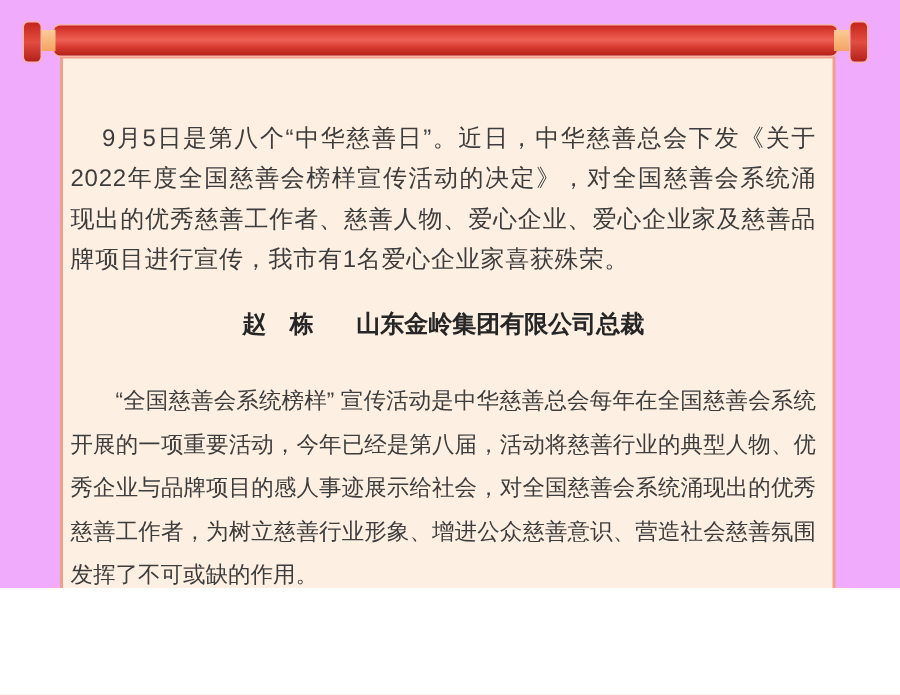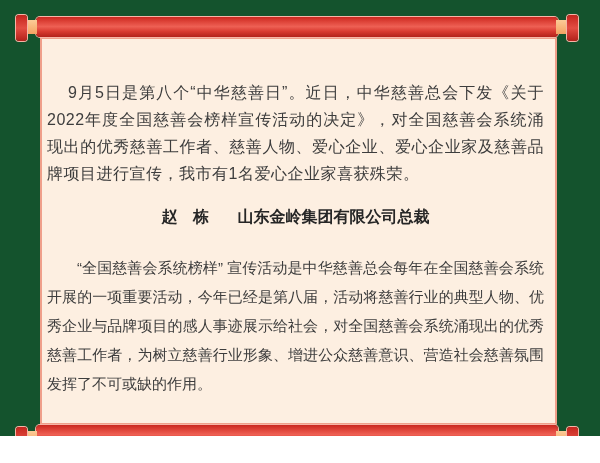--- a/index.html
+++ b/index.html
@@ -4,22 +4,22 @@
 <style>
   html, body {
     margin: 0;
     padding: 0;
     background: #ffffff;
     font-family: "Liberation Sans", "DejaVu Sans", sans-serif;
   }
   .canvas {
     position: relative;
     width: 600px;
-    height: 436px;
-    background: #14532d;
+    height: 392px;
+    background: #f0abfc;
     overflow: hidden;
   }
   
   .paper {
     position: absolute;
     left: 40px;
     top: 37px;
     width: 517px;
     height: 388px;
     box-sizing: border-box;

